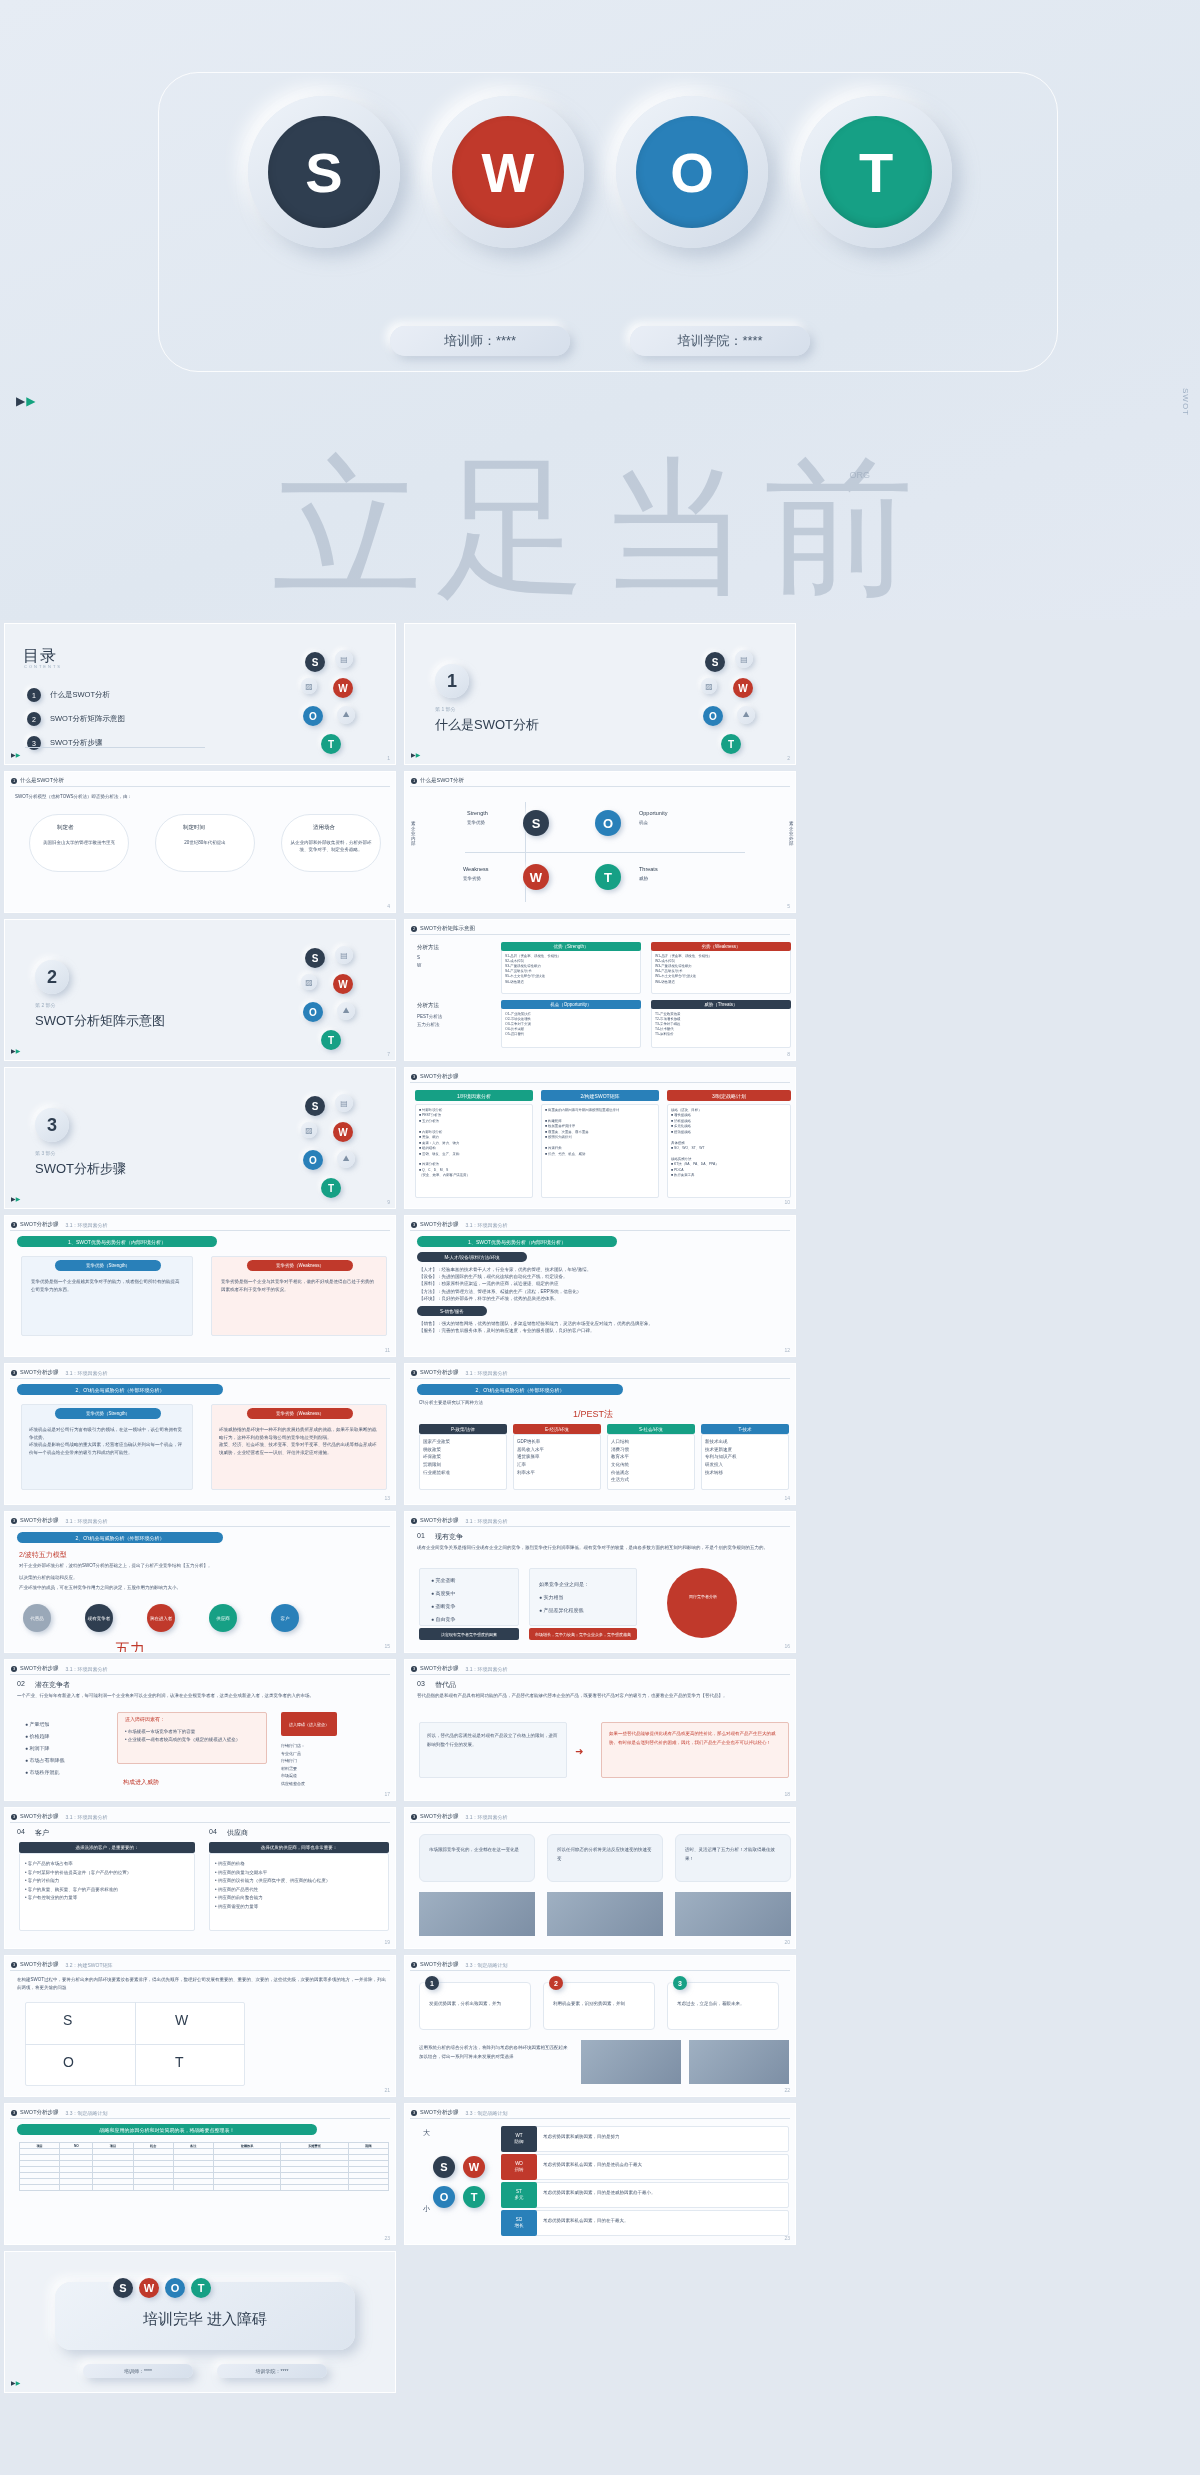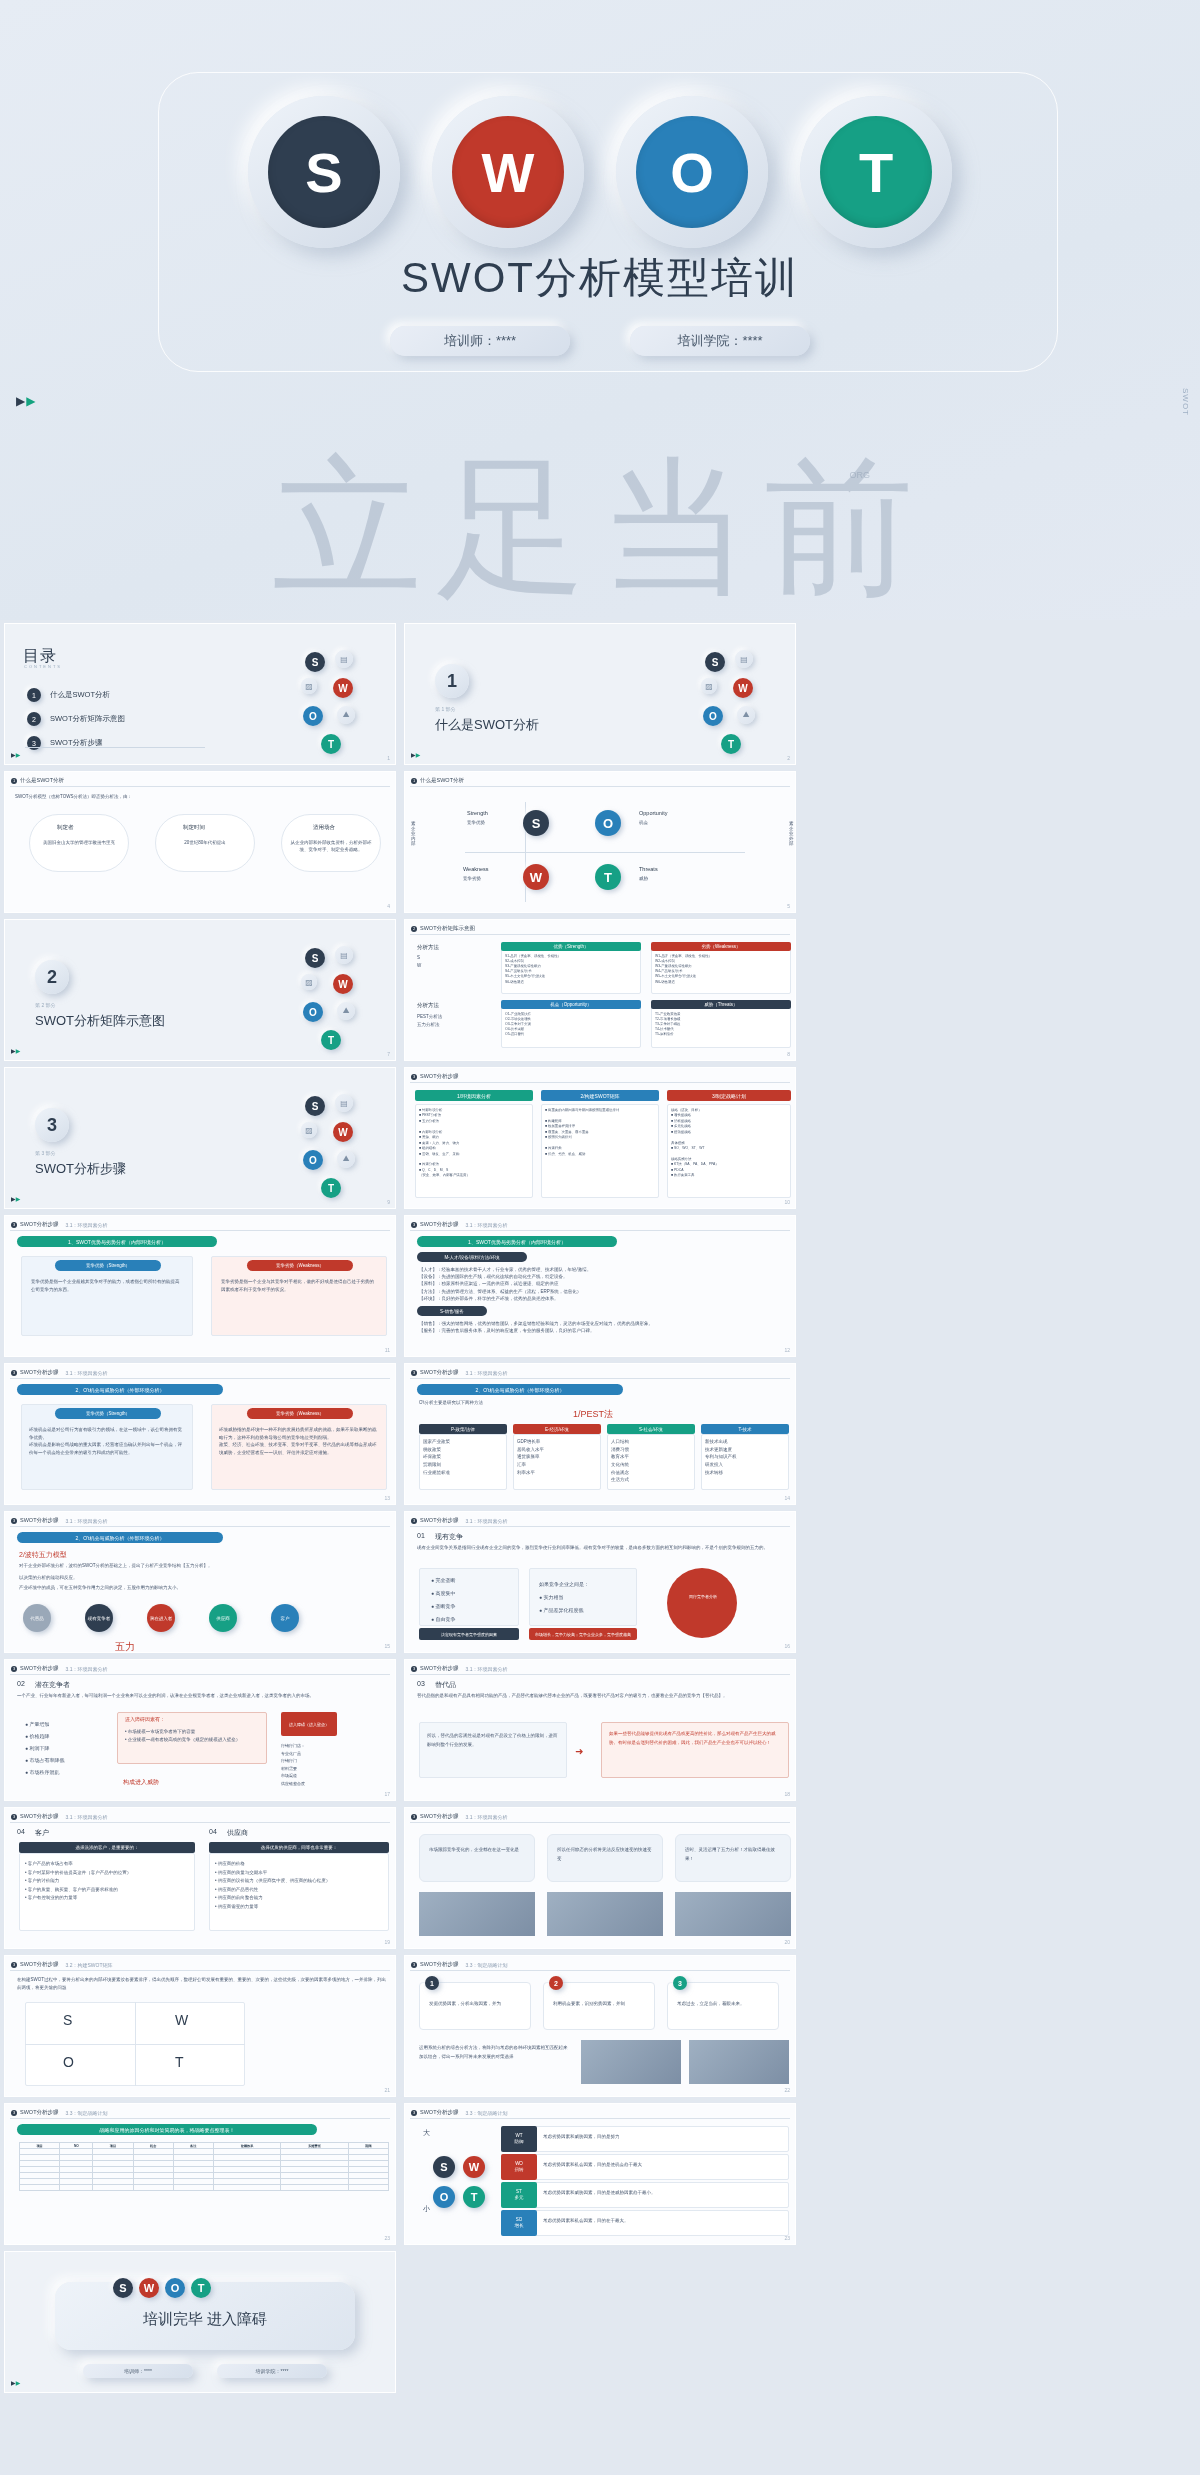--- a/index.html
+++ b/index.html
@@ -108,21 +108,20 @@
       <div class="cball s-red">W</div>
     </div>
     <div class="cwrap">
       <div class="cball s-blue">O</div>
     </div>
     <div class="cwrap">
       <div class="cball s-green">T</div>
     </div>
   </div>
 
-  <div class="hero-title">SWOT分析模型培训</div>
 
   <div class="pills">
     <div class="pill">培训师：****</div>
     <div class="pill">培训学院：****</div>
   </div>
 
   <div class="hero-play">
     <span class="p1">▶</span><span class="p2">▶</span>
   </div>
   <div class="hero-side">SWOT</div>
@@ -427,21 +426,21 @@
     <div class="pillhd" style="left:12px;top:20px;width:206px;height:11px;background:#2980b9">2、O't机会与威胁分析（外部环境分析）</div>
     <div class="ttl" style="left:14px;top:38px;color:#c0392b;font-size:7px">2/波特五力模型</div>
     <div class="txt" style="left:14px;top:50px;width:360px;line-height:1.8">对于企业外部环境分析，波特的SWOT分析的基础之上，提出了分析产业竞争结构【五力分析】。</div>
     <div class="txt" style="left:14px;top:62px;width:360px;line-height:1.8">以决策的分析的能动和反应。</div>
     <div class="txt" style="left:14px;top:72px;width:360px;line-height:1.8">产业环境中的成员，可在五种竞争作用力之间的决定，五股作用力的影响力大小。</div>
     <div class="cl-c" style="left:18px;top:92px;width:28px;height:28px;background:#9aa8b8;font-size:4.5px;font-weight:normal">代替品</div>
     <div class="cl-c" style="left:80px;top:92px;width:28px;height:28px;background:#2f3e50;font-size:4.5px;font-weight:normal">现有竞争者</div>
     <div class="cl-c" style="left:142px;top:92px;width:28px;height:28px;background:#c0392b;font-size:4.5px;font-weight:normal">潜在进入者</div>
     <div class="cl-c" style="left:204px;top:92px;width:28px;height:28px;background:#16a085;font-size:4.5px;font-weight:normal">供应商</div>
     <div class="cl-c" style="left:266px;top:92px;width:28px;height:28px;background:#2980b9;font-size:4.5px;font-weight:normal">客户</div>
-    <div class="ttl" style="left:110px;top:128px;color:#c0392b;font-size:10px">五力</div>
+    <div class="ttl" style="left:110px;top:128px;color:#c0392b;font-size:15px">五力</div>
     <div class="sl-num">15</div>
   </div>
     </div>
 
   <div class="cell">
       <div class="slide white">
     <div class="sl-head">
       <span class="sl-dot">3</span>
       <span>SWOT分析步骤</span>
       <span class="sl-sub">3.1：环境因素分析</span>

